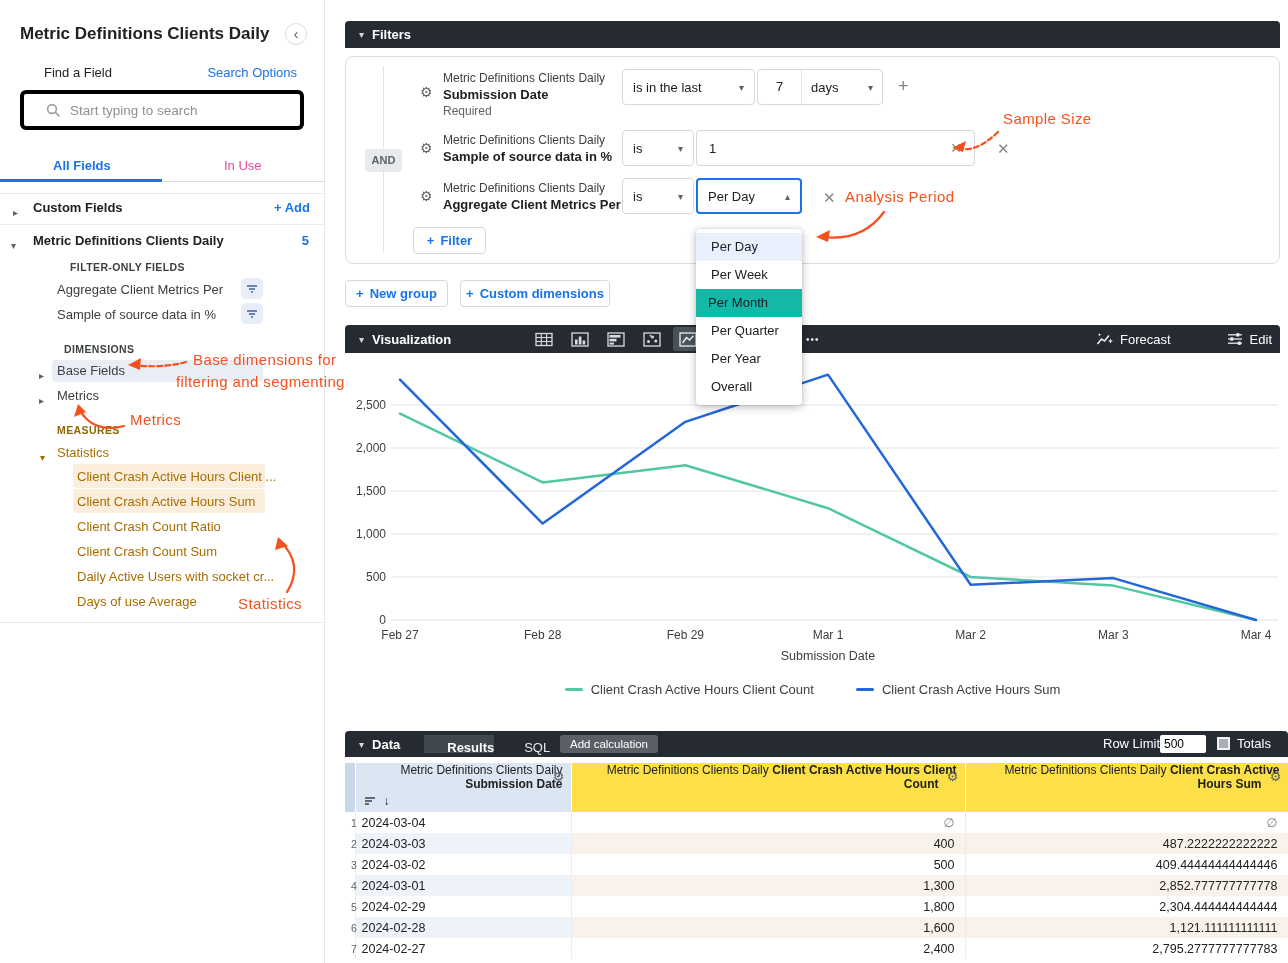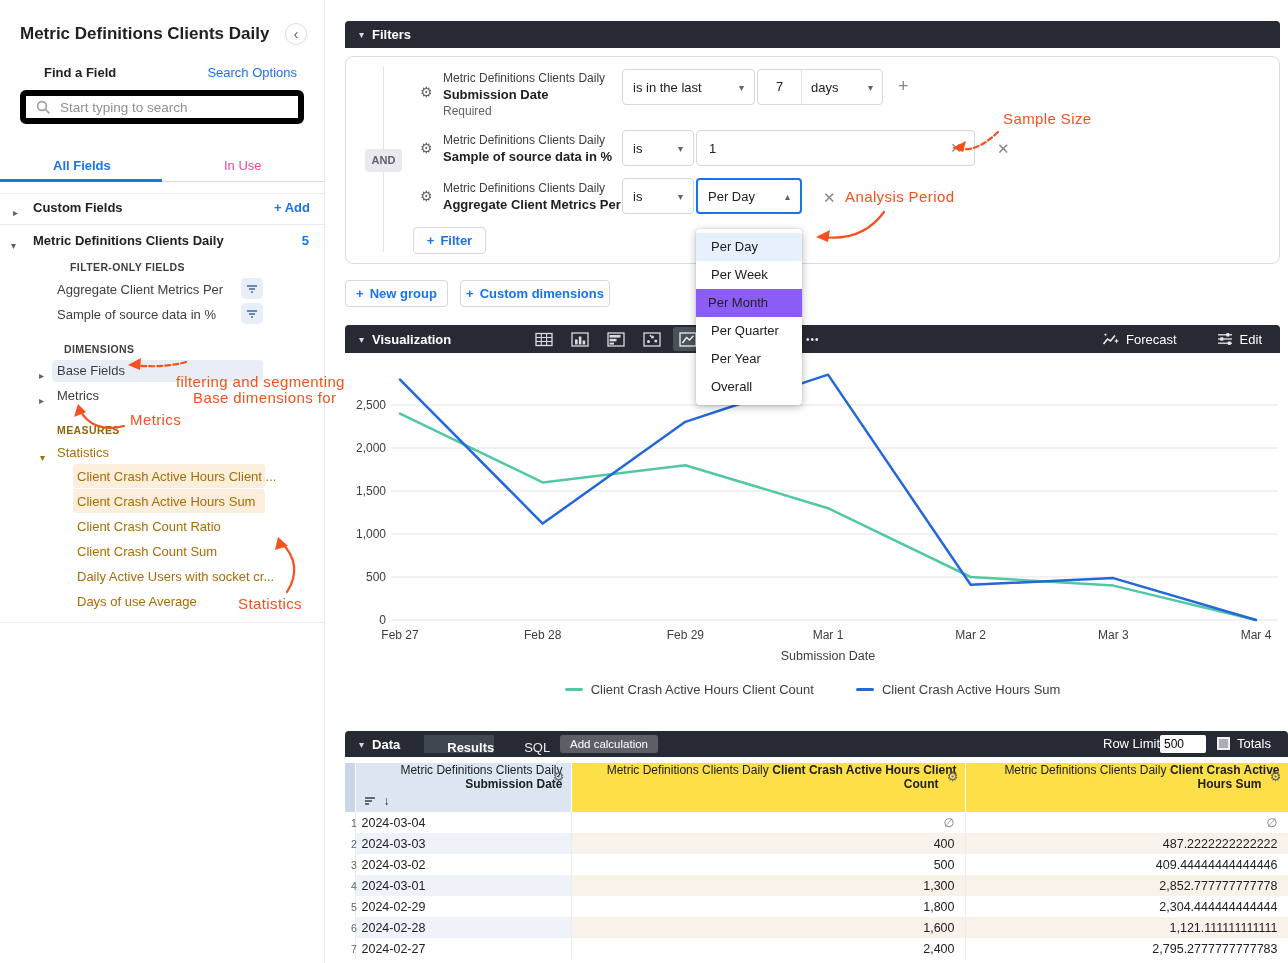--- a/index.html
+++ b/index.html
@@ -4,23 +4,23 @@
 <style>
   * { margin:0; padding:0; box-sizing:border-box; }
   html,body { width:1288px; height:963px; background:#fff; font-family:"Liberation Sans",sans-serif; color:#202124; overflow:hidden; }
   #root { position:relative; width:1288px; height:963px; }
   .abs { position:absolute; }
 
   
   #sidebar { position:absolute; left:0; top:0; width:325px; height:963px; border-right:1px solid #e6e8ea; background:#fff; }
   .sb-title { position:absolute; left:20px; top:24px; font-size:17px; font-weight:bold; color:#202124; }
   .collapse-btn { position:absolute; left:285px; top:23px; width:22px; height:22px; border:1px solid #dadce0; border-radius:50%; color:#5f6368; font-size:15px; line-height:19px; text-align:center; cursor:pointer; }
-  .find-label { position:absolute; left:20px; top:65px; font-size:13px; font-weight:bold;padding-left:24px; }
+  .find-label { position:absolute; left:20px; top:65px; font-size:13px; font-weight:normal;padding-left:24px; }
   .search-options { position:absolute; right:27px; top:65px; font-size:13px; color:#1a73e8; cursor:pointer; }
-  .search-box { position:absolute; left:20px; top:90px; width:284px; height:34px; border:6px solid #000000; border-radius:6px; display:flex; align-items:center; padding:0 10px; gap:9px; background:#fff; }
+  .search-box { position:absolute; left:20px; top:90px; width:284px; height:40px; border:4px solid #000000; border-radius:6px; display:flex; align-items:center; padding:0 10px; gap:9px; background:#fff;justify-content:flex-end; }
   .search-box input { border:none; outline:none; font-size:13.5px; color:#202124; width:220px; font-family:inherit; }
   .search-box input::placeholder { color:#8d9196; }
   .sb-tab { position:absolute; top:158px; font-size:13px; font-weight:bold; cursor:pointer; }
   .tab-underline-blue { position:absolute; left:0; top:179px; width:162px; height:3px; background:#1a73e8; }
   .tab-underline-gray { position:absolute; left:0; top:181px; width:325px; height:1px; background:#dadce0; }
   .sb-row-divider { position:absolute; left:0; width:325px; height:1px; background:#ececee; }
   .caret { color:#5f6368; font-size:10px; }
   .sb-group-label { font-size:13px; font-weight:bold; color:#202124; }
   .sb-section-heading { position:absolute; left:57px; font-size:10.5px; font-weight:bold; letter-spacing:.4px; color:#3c4043; }
   .sb-field { position:absolute; left:57px; font-size:13px; color:#3c4043; }
@@ -62,21 +62,21 @@
   #chart-svg text.tick { font-size:12px; fill:#3c4043; font-family:"Liberation Sans",sans-serif; }
   #chart-svg text.axis-label { font-size:12.5px; fill:#3c4043; font-family:"Liberation Sans",sans-serif; }
   #legend { position:absolute; left:345px; top:682px; width:935px; display:flex; justify-content:center; gap:42px; align-items:center; }
   .legend-item { display:flex; align-items:center; gap:8px; font-size:13px; color:#3c4043; }
   .legend-swatch { width:18px; height:3px; border-radius:2px; }
 
   
   #period-dropdown { position:absolute; left:696px; top:229px; width:106px; background:#fff; border-radius:4px; box-shadow:0 2px 8px rgba(0,0,0,.28), 0 0 2px rgba(0,0,0,.12); padding:4px 0; z-index:50; }
   .opt { height:28px; line-height:28px; padding-left:15px; font-size:13px; color:#202124; cursor:pointer; }
   .opt.selected { background:#e8f0fe; }
-  .opt.hovered { background:#8b5cf6;padding-left:12px; }
+  .opt.hovered { background:#14b8a6;padding-left:12px; }
 
   
   .data-tab { height:18px; line-height:26px; text-align:right; font-size:13px; color:#e8eaed; cursor:pointer; }
   .data-tab.active { background:#41474f; font-weight:bold; color:#fff; }
   .calc-chip { position:absolute; left:560px; top:735px; width:98px; height:18px; background:#5b6067; border-radius:3px; color:#fff; font-size:11.5px; text-align:center; line-height:18px; cursor:pointer; z-index:2; }
   .rowlimit-label { position:absolute; left:1103px; top:736px; font-size:13px; color:#fff; z-index:2; }
   .rowlimit-input { position:absolute; left:1160px; top:735px; width:46px; height:18px; border:none; border-radius:2px; font-size:12px; padding:0 4px; font-family:inherit; z-index:2; }
   .totals-box { position:absolute; left:1217px; top:737px; width:13px; height:13px; border:2px solid #eef0f2; background:#a8aeb5; z-index:2; cursor:pointer; }
   .totals-label { position:absolute; left:1237px; top:736px; font-size:13px; color:#fff; z-index:2; }
 
@@ -289,21 +289,21 @@
       </div>
       <div class="viz-icon-btn">
         <svg width="18" height="15" viewBox="0 0 18 15">
             <polygon points="1.5,13.5 6.5,5.5 10,8.5 16.5,2.5 16.5,13.5" fill="#d7dce1"></polygon>
           </svg>
       </div>
     </div>
     <div class="abs" style="left:461px;top:0;height:28px;display:flex;align-items:center;">
       <span style="color:#e8eaed;font-size:10px;letter-spacing:1px;">•••</span>
     </div>
-    <div style="margin-left:auto;display:flex;gap:40px;margin-right:18px;">
+    <div style="margin-left:auto;display:flex;gap:56px;margin-right:8px;">
       <div class="bar-right-btn">
         <svg width="17" height="14" viewBox="0 0 17 14">
             <polyline points="1.5,12 5.5,7 8.5,9 13,3.5" fill="none" stroke="#e8eaed" stroke-width="1.6"></polyline>
             <path d="M14.5 6.5 l.7 1.8 1.8.7 -1.8.7 -.7 1.8 -.7 -1.8 -1.8 -.7 1.8 -.7 z" fill="#e8eaed"></path>
             <path d="M3.5 1 l.5 1.3 1.3.5 -1.3.5 -.5 1.3 -.5 -1.3 -1.3 -.5 1.3 -.5 z" fill="#e8eaed"></path>
           </svg>
         <span>Forecast</span>
       </div>
       <div class="bar-right-btn">
         <svg width="16" height="14" viewBox="0 0 16 14">
@@ -452,21 +452,21 @@
         <td class="rn">7</td>
         <td class="c-dim">2024-02-27</td>
         <td class="c-num">2,400</td>
         <td class="c-num">2,795.2777777777783</td>
       </tr>
     </tbody>
   </table>
 
   <div class="annot" style="left:1003px;top:110px;">Sample Size</div>
   <div class="annot" style="left:845px;top:188px;">Analysis Period</div>
-  <div class="annot" style="left:193px;top:351px;margin-top:38px;">Base dimensions for</div>
+  <div class="annot" style="left:193px;top:351px;">Base dimensions for</div>
   <div class="annot" style="left:176px;top:373px;">filtering and segmenting</div>
   <div class="annot" style="left:130px;top:411px;">Metrics</div>
   <div class="annot" style="left:238px;top:595px;">Statistics</div>
 
   <svg class="abs" style="left:0;top:0;z-index:70;pointer-events:none;" width="1288" height="963">
     <g stroke="#f4511e" stroke-width="2.2" fill="none" stroke-linecap="round">
       <path d="M998,132 C980,149 968,151 958,148" stroke-dasharray="5 3"></path>
       <path d="M884,212 C868,234 846,240 822,237"></path>
       <path d="M186,362 C168,367 148,367 134,365" stroke-dasharray="5 3"></path>
       <path d="M124,426 C103,432 87,424 80,410"></path>

